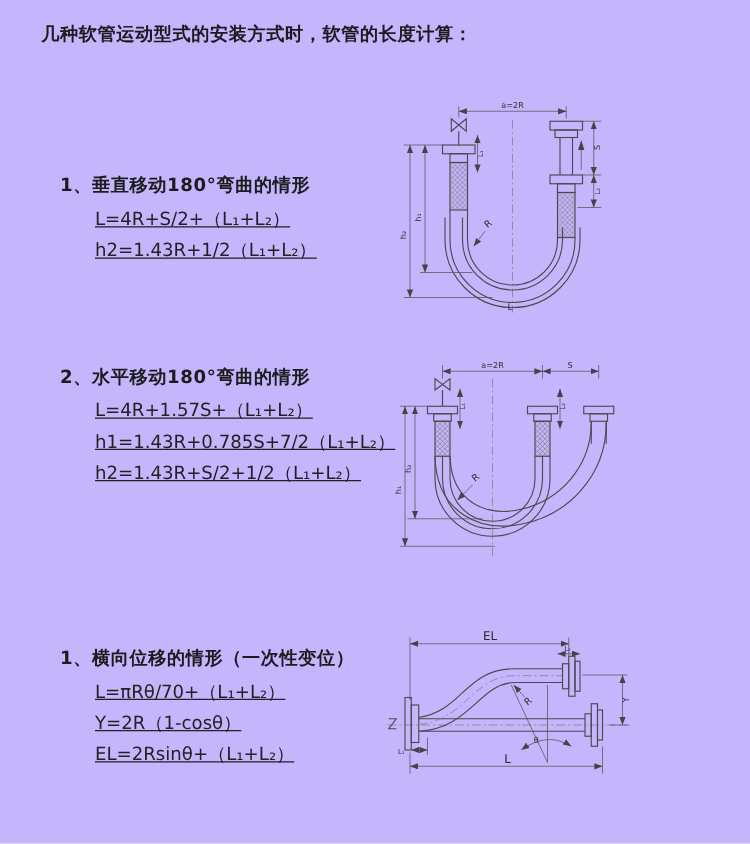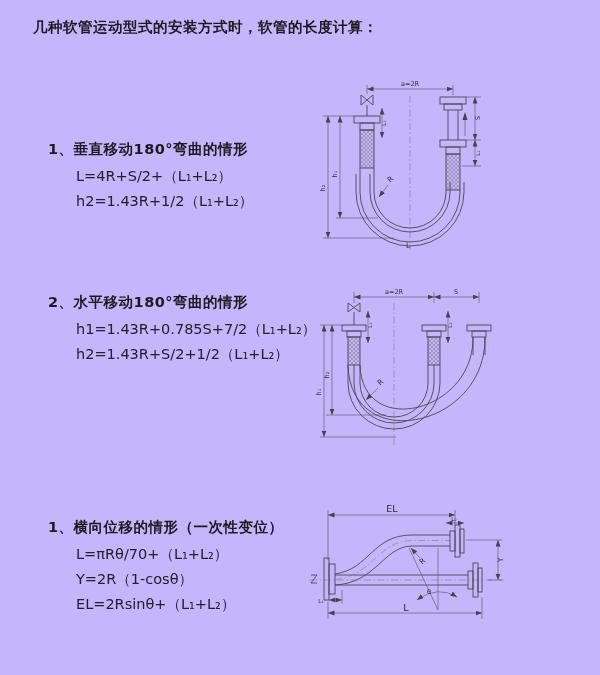--- a/index.html
+++ b/index.html
@@ -1,21 +1,21 @@
 <!DOCTYPE html>
 <html><head>
 <meta charset="utf-8">
 <style>
   html,body{margin:0;padding:0;background:#fff;}
   .page{position:relative;width:600px;height:675px;background:#c4b5fd;overflow:hidden;
         font-family:"DejaVu Sans","Liberation Sans",sans-serif;}
   .title{position:absolute;left:33px;top:18px;font-size:14.5px;font-weight:bold;color:#1c1c1c;letter-spacing:.5px;}
   .sec{position:absolute;left:48px;}
   .sec .heading{font-size:14.5px;font-weight:bold;color:#1c1c1c;line-height:18px;margin:0 0 10px 0;letter-spacing:.5px;}
-  .sec .formula{font-size:14.5px;color:#222;line-height:16px;margin:0 0 9px 0;padding-left:28px;white-space:nowrap;}
+  .sec .formula{font-size:14.5px;color:#222;line-height:16px;margin:0 0 9px 0;padding-left:28px;white-space:nowrap;text-decoration:underline;}
   .sec1{top:112px;margin-top:28px;} .sec2{top:293px;} .sec3{top:518px;}
   svg.diagram{position:absolute;}
   .ol{stroke:#4a4a4a;stroke-width:.9;fill:none;}
   .fl{stroke:#4a4a4a;stroke-width:.9;fill:none;}
   .dl{stroke:#555;stroke-width:.6;fill:none;}
   .cl{stroke:#7a7a7a;stroke-width:.55;fill:none;stroke-dasharray:7 2.5 1.5 2.5;}
   text.dim{font-family:"DejaVu Sans",sans-serif;font-size:6.5px;fill:#333;}
   text.dim.small{font-size:5.5px;}
   text.dim.big{font-size:9.5px;fill:#2a2a2a;}
   text.dim.rlab{font-size:7.5px;}
@@ -101,20 +101,21 @@
     </g>
     <g>
       <line class="dl" x1="70" y1="107" x2="61" y2="119" marker-end="url(#a1)"></line>
       <text class="dim rlab" transform="rotate(-40 74 103)" x="74" y="103" text-anchor="middle">R</text>
     </g>
     <text class="dim rlab" x="90" y="170" text-anchor="middle">L</text>
   </svg>
 
   <div class="sec sec2">
     <div class="heading">2、水平移动180°弯曲的情形</div>
+    <div class="formula">L=4R+1.57S+（L₁+L₂）</div>
     <div class="formula">h1=1.43R+0.785S+7/2（L₁+L₂）</div>
     <div class="formula">h2=1.43R+S/2+1/2（L₁+L₂）</div>
   </div>
 
   <svg class="diagram" style="left:316px;top:287px" width="184" height="165" viewBox="0 0 184 165">
     <defs>
       <pattern id="hx2" patternUnits="userSpaceOnUse" width="4" height="4">
         <path d="M0,0L4,4M4,0L0,4" stroke="#777" stroke-width="0.5"></path>
       </pattern>
       <marker id="a2" markerWidth="7" markerHeight="6" refX="6.5" refY="2.5" orient="auto-start-reverse" markerUnits="userSpaceOnUse">

